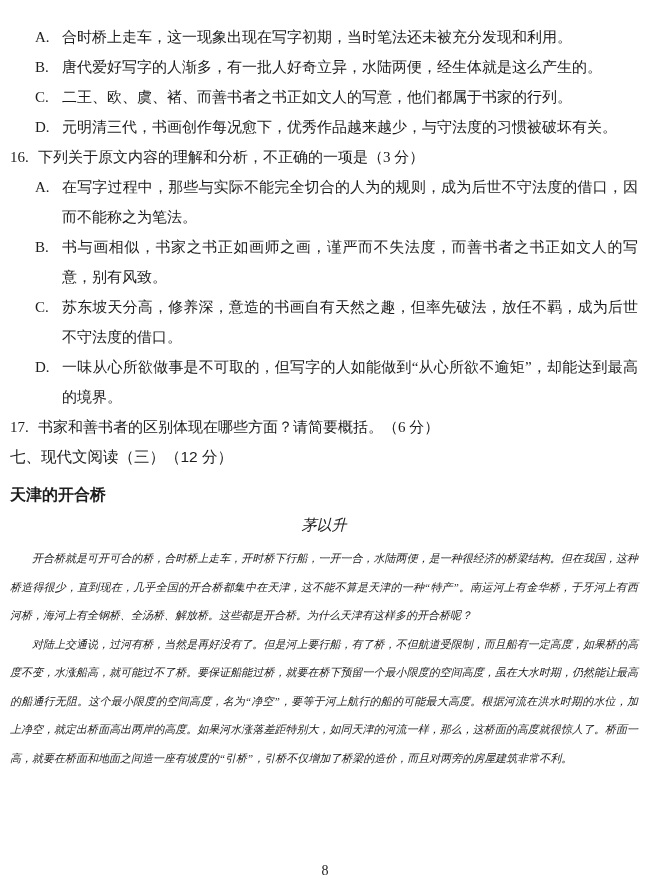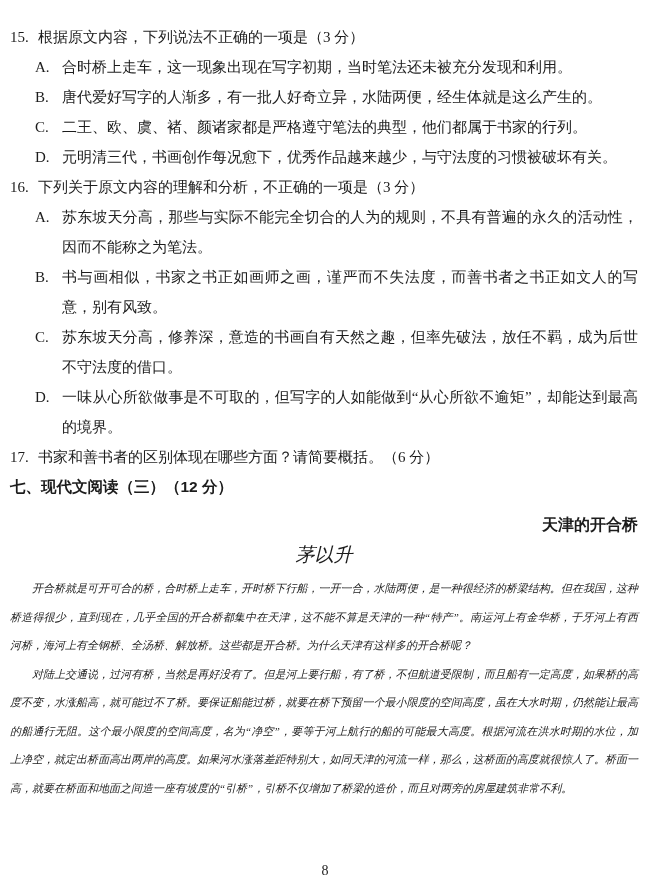--- a/index.html
+++ b/index.html
@@ -25,42 +25,42 @@
   .question { font-size: 15px; }
   .q-line { display: flex; line-height: 30px; }
   .q-num { flex: none; width: 28px; }
   .q-stem { flex: 1; }
   .option { display: flex; margin-left: 25px; line-height: 30px; }
   .opt-label { flex: none; width: 27px; }
   .opt-text { flex: 1; text-align: justify; }
   
   .section-heading {
     font-family: "Liberation Sans", sans-serif;
-    font-weight: bold;
+    font-weight: normal;
     font-size: 15.5px;
     line-height: 30px;
   }
   .instruction {
     font-size: 15px;
     line-height: 30px;
     text-indent: 27px;
   }
   
   .passage-title {
     margin: 8px 0 0 0;
-    text-align: right;
+    text-align: left;
     font-family: "Liberation Sans", sans-serif;
     font-weight: bold;
     font-size: 16px;
     line-height: 30px;
   }
   .passage-author {
     text-align: center;
     font-style: italic;
-    font-size: 19px;
+    font-size: 15px;
     line-height: 30px;
     margin-bottom: 4px;
   }
   .passage-para {
     margin: 0;
     font-style: italic;
     font-size: 11px;
     line-height: 28.5px;
     text-indent: 2em;
     text-align: justify;
@@ -75,50 +75,46 @@
     font-size: 14px;
     font-style: normal;
   }
 </style>
 </head>
 <body>
 
 <div class="page">
 
   <section class="question">
-    <div class="q-line">
-      <span class="q-num">15.</span>
-      <span class="q-stem">根据原文内容，下列说法不正确的一项是（3 分）</span>
-    </div>
     <div class="option">
       <span class="opt-label">A.</span>
       <span class="opt-text">合时桥上走车，这一现象出现在写字初期，当时笔法还未被充分发现和利用。</span>
     </div>
     <div class="option">
       <span class="opt-label">B.</span>
       <span class="opt-text">唐代爱好写字的人渐多，有一批人好奇立异，水陆两便，经生体就是这么产生的。</span>
     </div>
     <div class="option">
       <span class="opt-label">C.</span>
-      <span class="opt-text">二王、欧、虞、褚、颜诸家都是严格遵守笔法的典型，他们都属于书家的行列。</span>
+      <span class="opt-text">二王、欧、虞、褚、而善书者之书正如文人的写意，他们都属于书家的行列。</span>
     </div>
     <div class="option">
       <span class="opt-label">D.</span>
       <span class="opt-text">元明清三代，书画创作每况愈下，优秀作品越来越少，与守法度的习惯被破坏有关。</span>
     </div>
   </section>
 
   <section class="question">
     <div class="q-line">
       <span class="q-num">16.</span>
       <span class="q-stem">下列关于原文内容的理解和分析，不正确的一项是（3 分）</span>
     </div>
     <div class="option">
       <span class="opt-label">A.</span>
-      <span class="opt-text">苏东坡天分高，那些与实际不能完全切合的人为的规则，不具有普遍的永久的活动性，因而不能称之为笔法。</span>
+      <span class="opt-text">在写字过程中，那些与实际不能完全切合的人为的规则，成为后世不守法度的借口，因而不能称之为笔法。</span>
     </div>
     <div class="option">
       <span class="opt-label">B.</span>
       <span class="opt-text">书与画相似，书家之书正如画师之画，谨严而不失法度，而善书者之书正如文人的写意，别有风致。</span>
     </div>
     <div class="option">
       <span class="opt-label">C.</span>
       <span class="opt-text">苏东坡天分高，修养深，意造的书画自有天然之趣，但率先破法，放任不羁，成为后世不守法度的借口。</span>
     </div>
     <div class="option">

